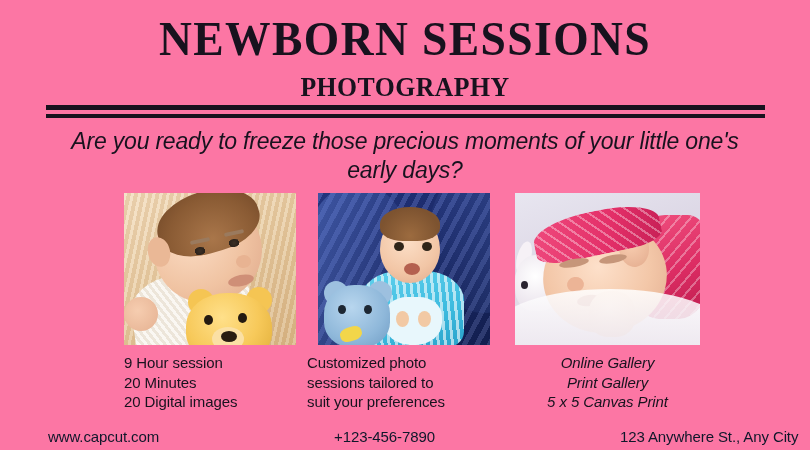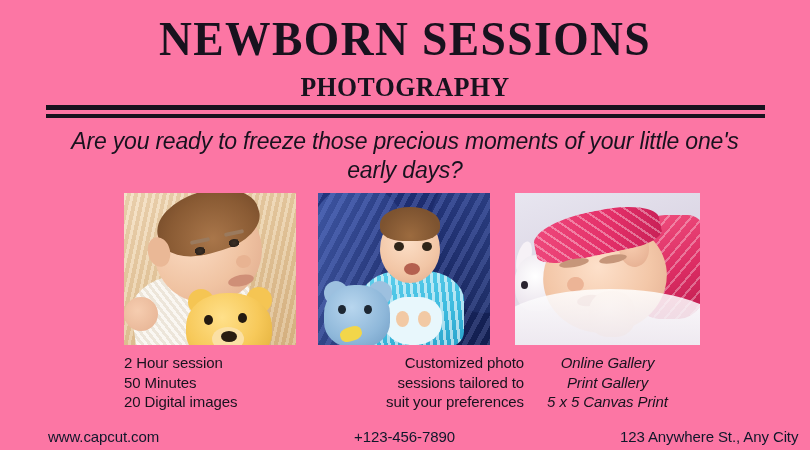--- a/index.html
+++ b/index.html
@@ -295,34 +295,34 @@
 
   
   .caption {
     position: absolute;
     font-size: 15px;
     line-height: 19.5px;
     color: #18121e;
     letter-spacing: -0.1px;
   }
   #caption-1 { left: 124px; top: 353px; width: 190px; text-align: left; }
-  #caption-2 { left: 334px; top: 353px; width: 190px; text-align: right; }
+  #caption-2 { left: 307px; top: 353px; width: 190px; text-align: left; }
   #caption-3 { left: 515px; top: 353px; width: 185px; text-align: center; font-style: italic; }
 
   
   .footer-item {
     position: absolute;
     top: 428px;
     font-size: 15px;
     color: #0f172a;
     letter-spacing: -0.1px;
     white-space: nowrap;
   }
   #footer-web { left: 48px; }
-  #footer-phone { left: 354px; }
+  #footer-phone { left: 334px; }
   #footer-address { left: 620px; }
 </style>
 </head>
 <body>
 
 <div id="poster">
 
   <div id="title-block">
     <div id="main-title">NEWBORN SESSIONS</div>
     <div id="sub-title">PHOTOGRAPHY</div>
@@ -394,22 +394,22 @@
       <div class="blob p3-lid-a"></div>
       <div class="blob p3-lid-b"></div>
       <div class="blob p3-nose"></div>
       <div class="blob p3-mouth"></div>
       <div class="blob p3-hand"></div>
       <div class="blob p3-sheet"></div>
     </div>
   </div>
 
   <div class="caption" id="caption-1">
-    <div>2 Hour session</div>
-    <div>50 Minutes</div>
+    <div>9 Hour session</div>
+    <div>20 Minutes</div>
     <div>20 Digital images</div>
   </div>
 
   <div class="caption" id="caption-2">
     <div>Customized photo</div>
     <div>sessions tailored to</div>
     <div>suit your preferences</div>
   </div>
 
   <div class="caption" id="caption-3">

